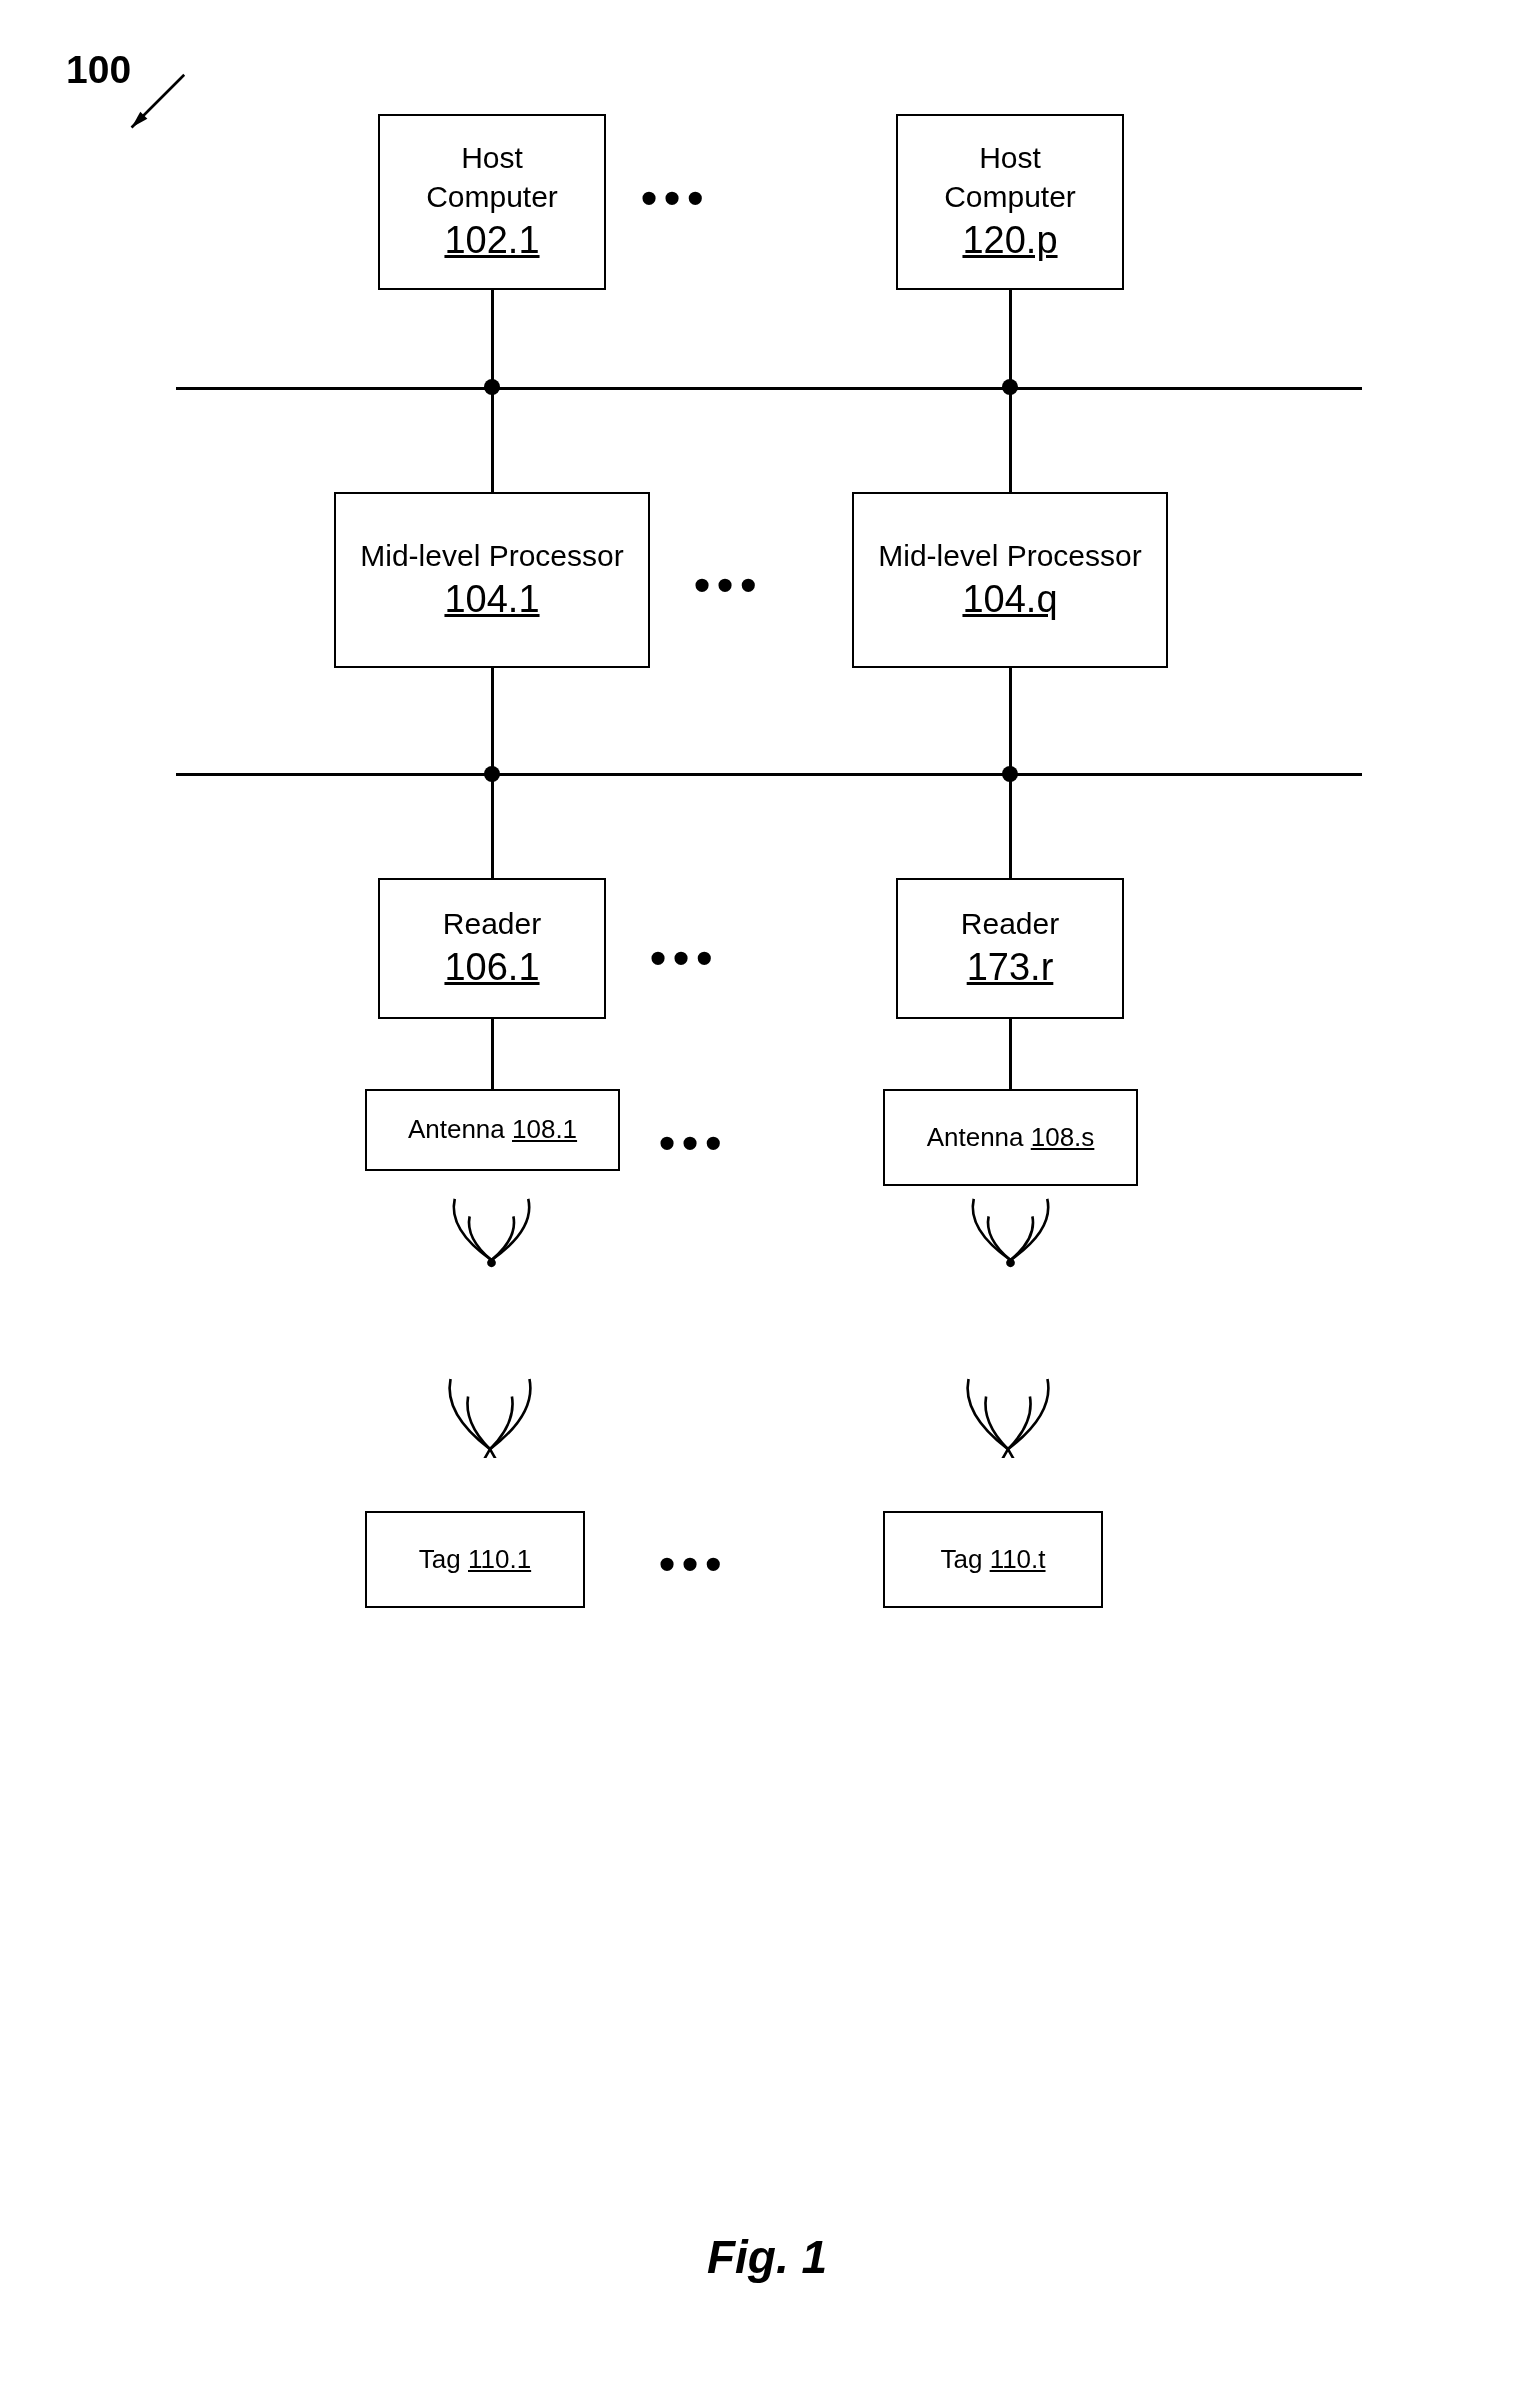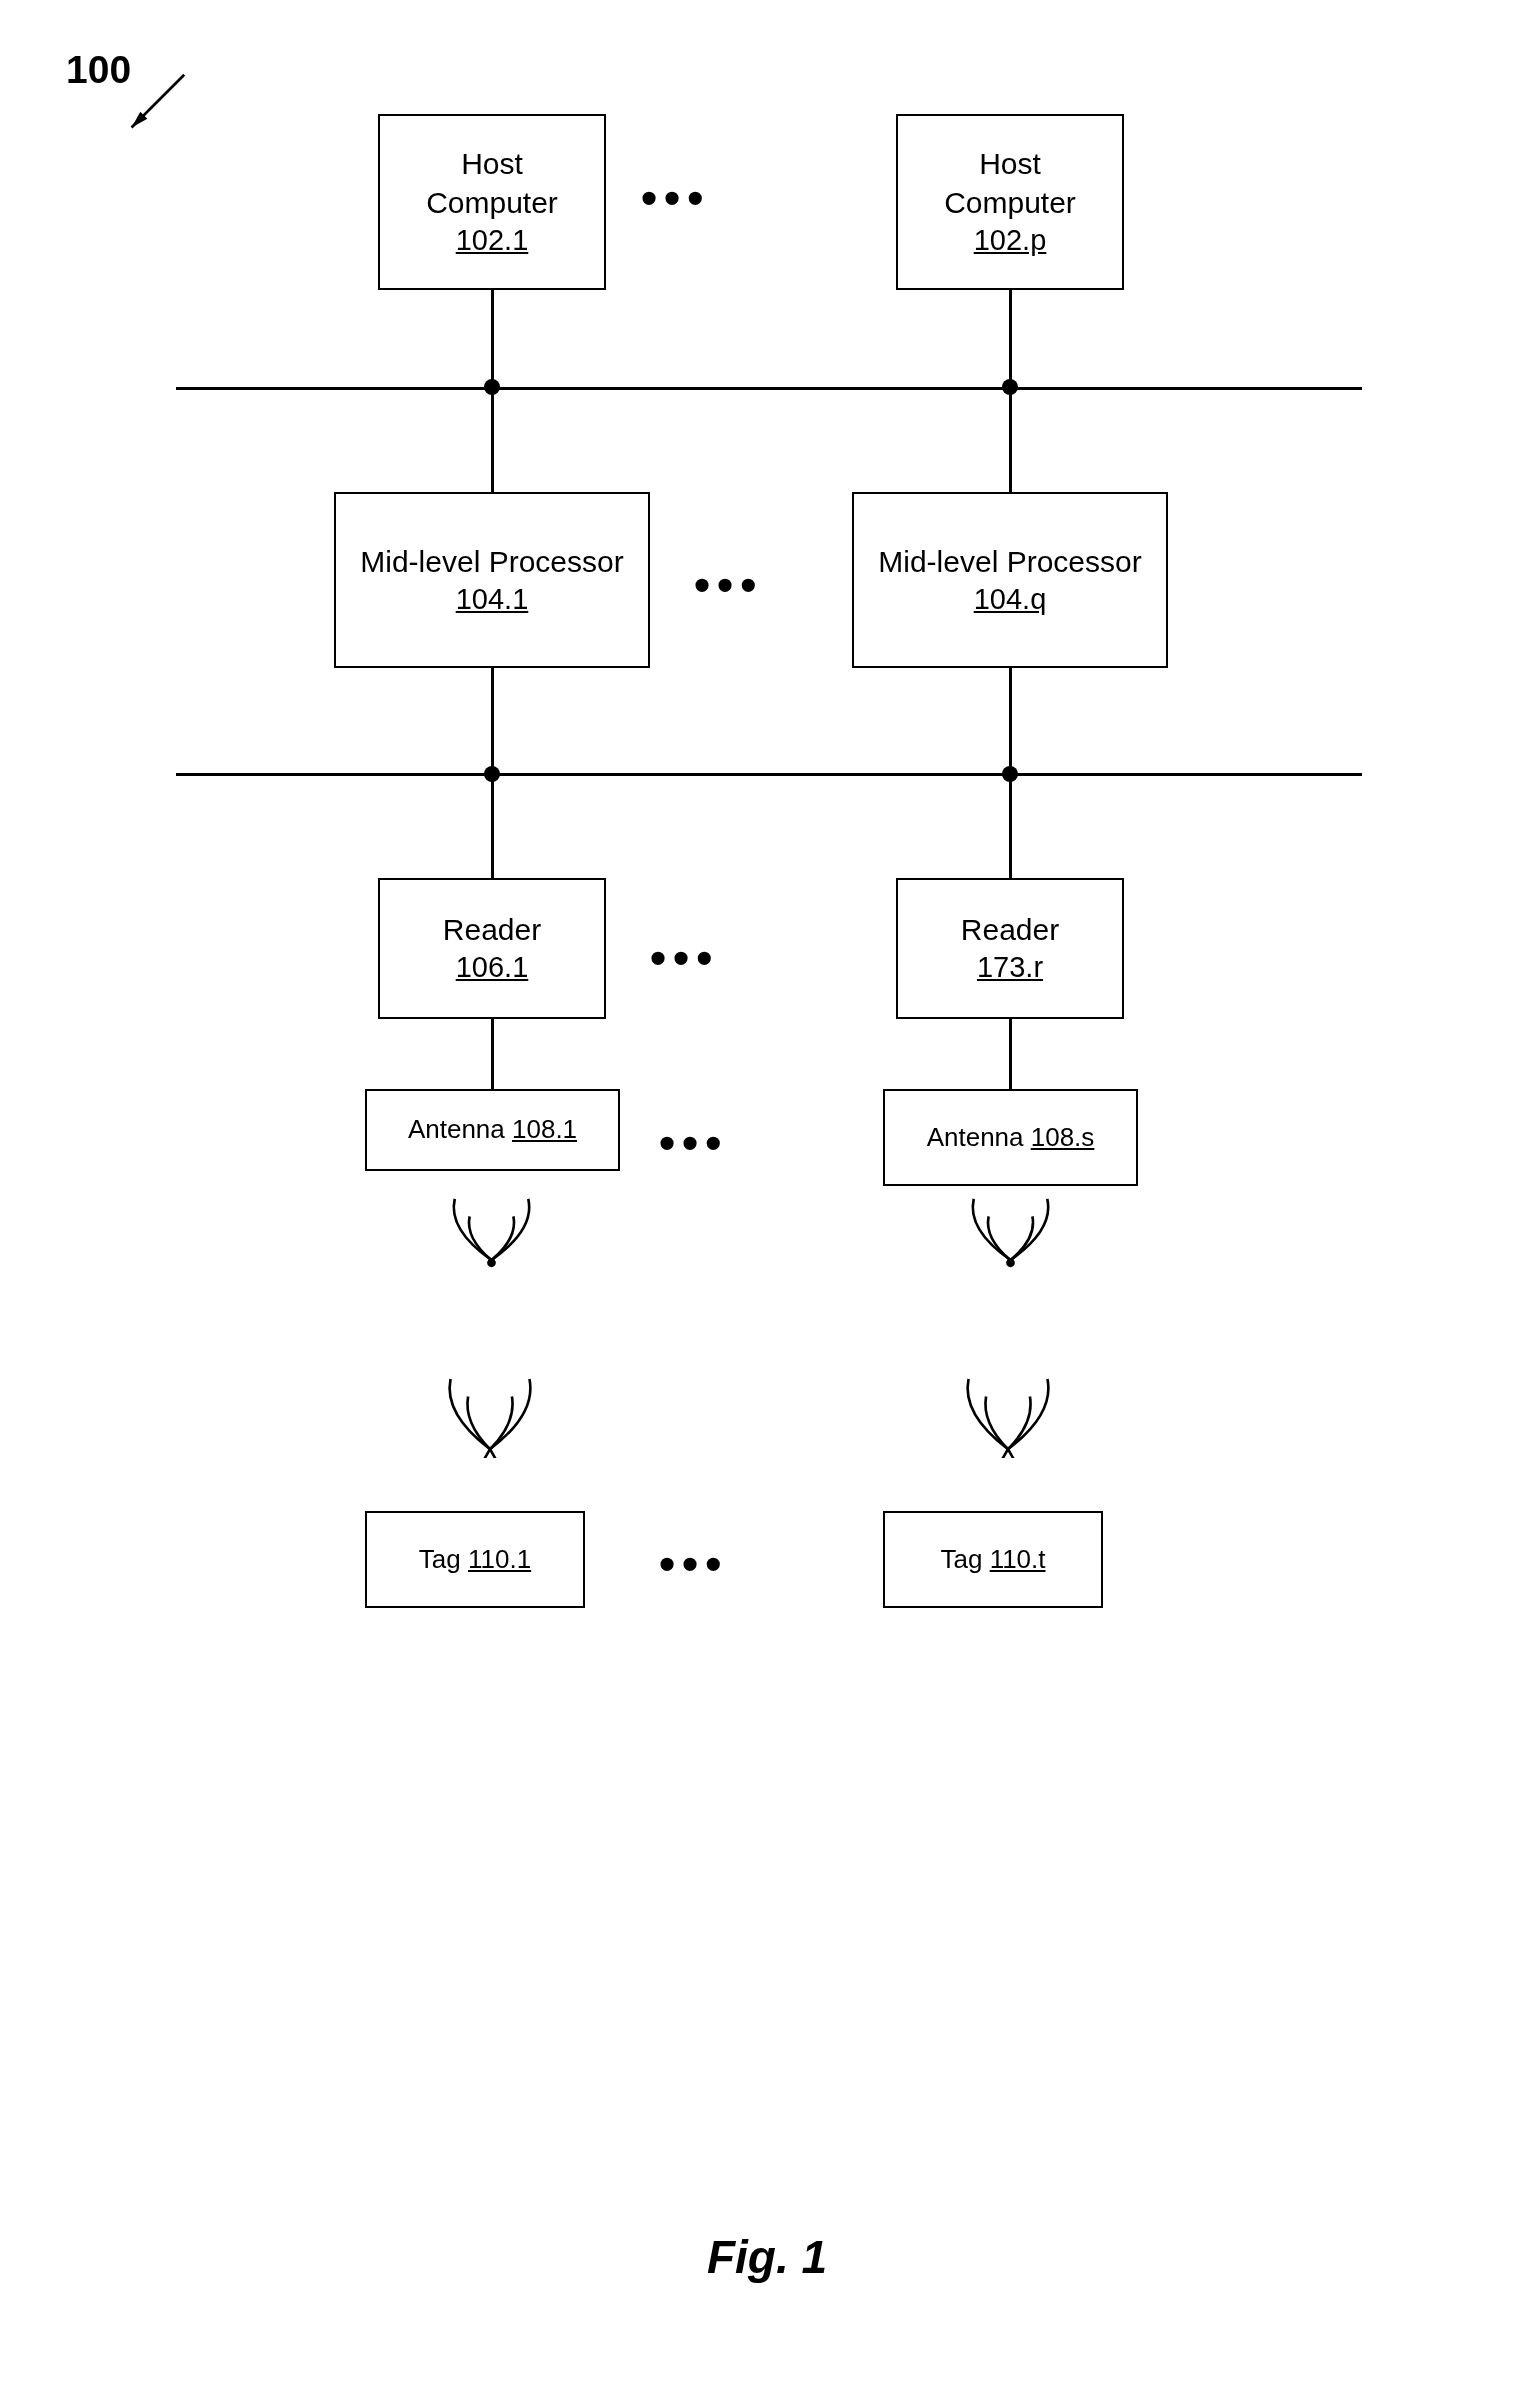--- a/index.html
+++ b/index.html
@@ -44,21 +44,21 @@
       font-size: 30px;
       line-height: 1.3;
     }
 
     .box .label {
       font-size: 30px;
     }
 
     .box .ref {
       text-decoration: underline;
-      font-size: 29px;
+      font-size: 38px;
     }
 
     
     .dots {
       position: absolute;
       font-size: 46px;
       letter-spacing: 7px;
       color: #000;
       font-weight: bold;
     }
@@ -103,21 +103,21 @@
 
   <div class="box" style="left:378px; top:114px; width:228px; height:176px;">
     <span class="label" style="white-space:pre-line;">Host
 Computer</span>
     <span class="ref">102.1</span>
   </div>
 
   <div class="box" style="left:896px; top:114px; width:228px; height:176px;">
     <span class="label" style="white-space:pre-line;">Host
 Computer</span>
-    <span class="ref">102.p</span>
+    <span class="ref">120.p</span>
   </div>
 
   <div class="dots" style="left:641px; top:171px;">•••</div>
 
   <div class="vline" style="left:491px; top:290px; height:97px;"></div>
 
   <div class="vline" style="left:1009px; top:290px; height:97px;"></div>
 
   <div class="hline" style="left:176px; top:387px; width:1186px;"></div>
 

